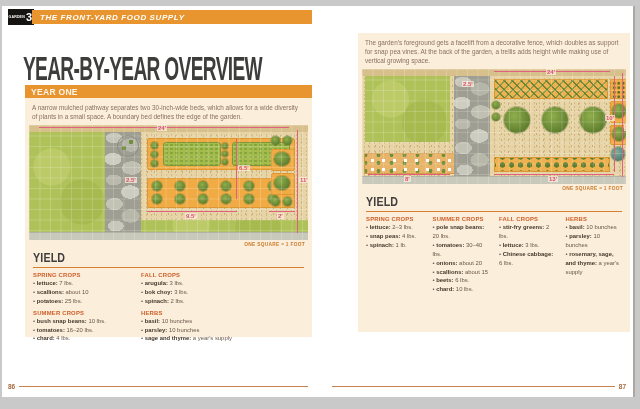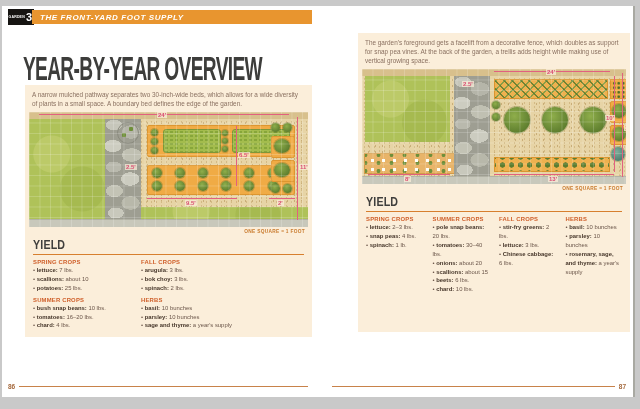--- a/index.html
+++ b/index.html
@@ -99,26 +99,29 @@
 <body>
 
 <div id="stage">
   <div id="spread">
 
     <div class="chapter-tab">
       <span class="small">GARDEN</span>
       <span class="num">3</span>
     </div>
     <div class="header-bar">
-      <span>THE FRONT-YARD FOOT SUPPLY</span>
+      <span>THE FRONT-YARD FOOD SUPPLY</span>
     </div>
 
     <h1 class="page-title">YEAR-BY-YEAR OVERVIEW</h1>
 
     <section class="panel" id="panel-left">
+      <div class="section-bar">
+        <span>YEAR ONE</span>
+      </div>
       <p class="desc">A narrow mulched pathway separates two 30-inch-wide beds, which allows for a wide diversity of plants in a small space. A boundary bed defines the edge of the garden.</p>
 
       <div class="diagram speckle" id="d1">
         <div class="abs mulch-dark" style="left:0;top:0;width:100%;height:7px;"></div>
         <div class="abs lawn" style="left:0;top:7px;width:76px;height:100px;"></div>
         <div class="abs flagstone" style="left:76px;top:7px;width:36px;height:100px;"></div>
         <div class="abs lawn" style="left:112px;top:95px;width:167px;height:12px;"></div>
         <div class="abs sidewalk" style="left:0;top:107px;width:100%;height:8px;"></div>
 
         <div class="abs bed" style="left:118px;top:13px;width:146px;height:30px;">

